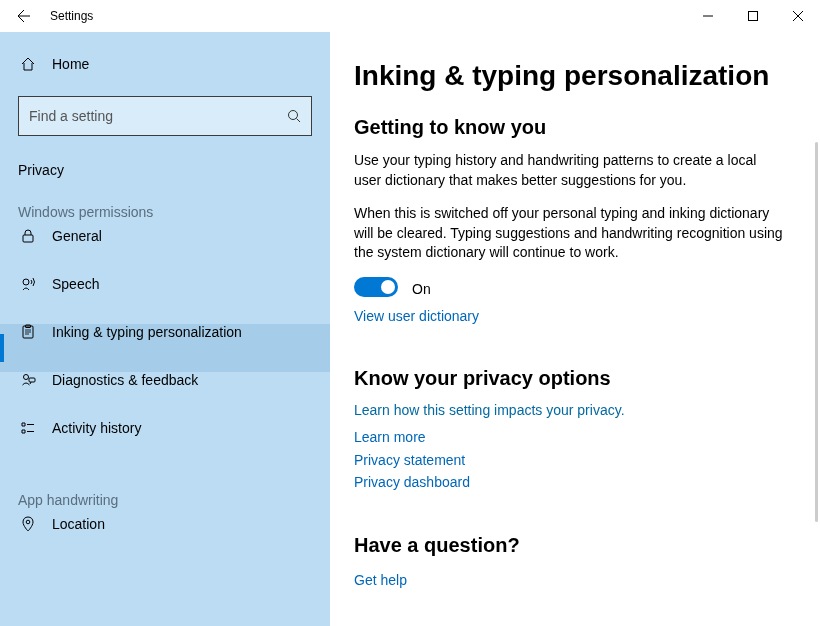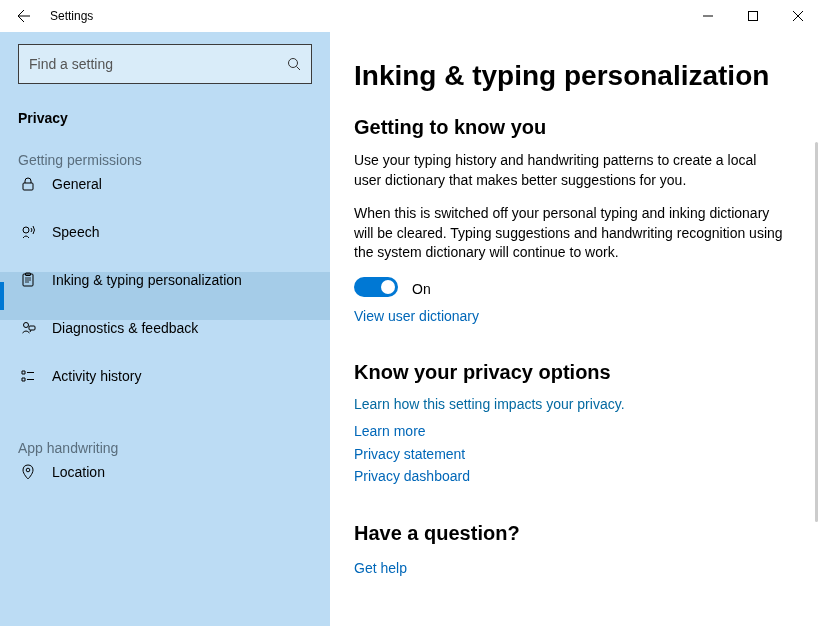--- a/index.html
+++ b/index.html
@@ -15,31 +15,31 @@
 
     .sidebar { width: 330px; background: #bcdcf4; height: 100%; padding-top: 12px; position: relative; }
     .sidebar-inner { padding: 0 18px; }
     .home-row { display: flex; align-items: center; height: 40px; margin-bottom: 12px; cursor: pointer; }
     .home-row .icon { width: 20px; display: flex; justify-content: center; }
     .home-row .label { margin-left: 14px; font-size: 14px; color: #000; }
     .search-box { border: 1px solid #3c3c3c; background: #d9ecf9; height: 40px; display: flex; align-items: center; padding: 0 10px; margin-bottom: 20px; }
     .search-box input { flex: 1; border: none; background: transparent; font-size: 14px; outline: none; color: #000; }
     .search-box input::placeholder { color: #555; }
     .search-icon { color: #333; }
-    .section-title { font-size: 14px; font-weight: 700; color: #000; padding: 6px 18px 16px 18px; }
+    .section-title { font-size: 14px; font-weight: 400; color: #000; padding: 6px 18px 16px 18px; }
     .group-header { font-size: 14px; color: #5a6e7d; padding: 10px 18px 8px 18px; }
     .nav-item { display: flex; align-items: flex-start; height: 48px; padding: 0 18px; cursor: pointer; position: relative; }
     .nav-item .icon { width: 20px; display: flex; justify-content: center; color: #000; }
     .nav-item .label { margin-left: 14px; font-size: 14px; color: #000; }
     .nav-item.selected { background: #a5cce8; }
     .nav-item.selected::before { content: ""; position: absolute; left: 0; top: 10px; bottom: 10px; width: 4px; background: #0078d4; }
 
     .main { flex: 1; overflow: hidden; position: relative; padding: 28px 34px 0 24px; }
     .main h1 { font-size: 28px; font-weight: 600; color: #000; margin-bottom: 24px; }
-    .main h2 { font-size: 20px; font-weight: 600; color: #000; margin-bottom: 12px; }
+    .main h2 { font-size: 20px; font-weight: 600; color: #000; margin-top: 6px; margin-bottom: 12px; }
     .main p { font-size: 14px; color: #000; line-height: 1.4; margin-bottom: 14px; max-width: 430px; }
     .sub-gray { font-size: 14px; color: #0369a1; margin-bottom: 8px; }
     .toggle-row { display: flex; align-items: flex-end; margin-bottom: 8px; }
     .toggle { width: 44px; height: 20px; border-radius: 10px; background: #0078d4; position: relative; cursor: pointer; }
     .toggle::after { content: ""; position: absolute; right: 3px; top: 3px; width: 14px; height: 14px; background: #fff; border-radius: 50%; }
     .toggle-label { font-size: 14px; margin-left: 14px; }
     .link { font-size: 14px; color: #0067b8; cursor: pointer; display: block; line-height: 1.6; }
     .section-spacer { height: 34px; }
     .scroll-indicator { position: absolute; right: 2px; top: 110px; width: 3px; height: 380px; background: #ccc; border-radius: 2px; }
 
@@ -71,33 +71,41 @@
           <path d="M0 0 L10 10 M10 0 L0 10" stroke="#000" stroke-width="1"></path>
         </svg>
     </div>
   </div>
 </div>
 
 <div class="app-body">
 
   <nav class="sidebar">
     <div class="sidebar-inner">
+      <div class="home-row">
+        <span class="icon">
+          <svg width="16" height="16" viewBox="0 0 16 16">
+              <path d="M2 8 L8 2 L14 8 M4 7 V14 H12 V7" stroke="#000" stroke-width="1" fill="none"></path>
+            </svg>
+        </span>
+        <span class="label">Home</span>
+      </div>
       <div class="search-box">
         <input type="text" placeholder="Find a setting" style="">
         <span class="search-icon">
           <svg width="14" height="14" viewBox="0 0 14 14">
               <circle cx="6" cy="6" r="4.5" stroke="#333" stroke-width="1" fill="none"></circle>
               <path d="M9.5 9.5 L13 13" stroke="#333" stroke-width="1"></path>
             </svg>
         </span>
       </div>
     </div>
     <div class="section-title">Privacy</div>
 
-    <div class="group-header">Getting permissions</div>
+    <div class="group-header">Windows permissions</div>
 
     <div class="nav-item">
       <span class="icon">
         <svg width="16" height="16" viewBox="0 0 16 16">
             <rect x="3" y="7" width="10" height="7" rx="1" stroke="#000" stroke-width="1" fill="none"></rect>
             <path d="M5 7 V5 a3 3 0 0 1 6 0 V7" stroke="#000" stroke-width="1" fill="none"></path>
           </svg>
       </span>
       <span class="label">General</span>
     </div>

